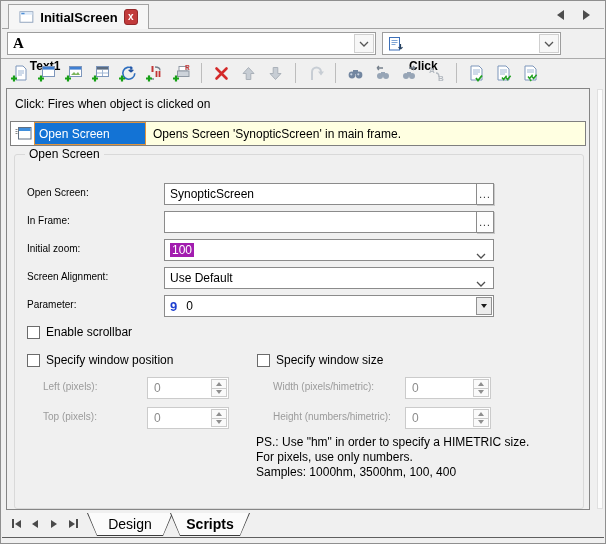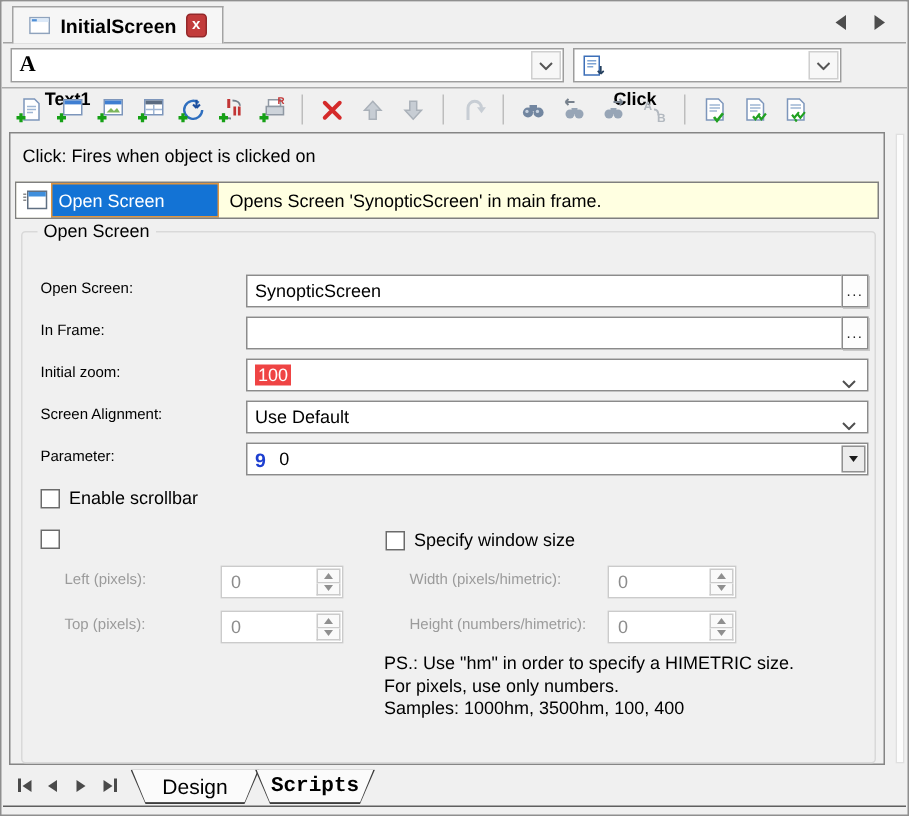--- a/index.html
+++ b/index.html
@@ -50,27 +50,27 @@
   .action-name-cell { width:112px; background:#1373d5; border:1px solid #e0953f; color:#fff;
     display:flex; align-items:center; padding-left:4px; font-size:12px; }
   .action-desc-cell { flex:1; display:flex; align-items:center; padding-left:7px; font-size:12px; }
 
   
   .groupbox { position:absolute; left:7px; top:65px; width:570px; height:355px;
     border:1px solid #d9d9d9; border-radius:3px; }
   .groupbox > .legend { position:absolute; top:-8px; left:10px; background:#f0f0f0; padding:0 4px; font-size:12px; }
 
   .flabel { position:absolute; left:20px; font-size:10px; }
-  .field { position:absolute; left:157px; width:415px; height:22px; background:#fff; border:1px solid #8b8b8b;
+  .field { position:absolute; left:157px; width:330px; height:22px; background:#fff; border:1px solid #8b8b8b;
     display:flex; align-items:center; padding-left:5px; font-size:12px; }
   .browse-btn { position:absolute; right:0; top:0; bottom:0; width:18px; background:#fdfdfd;
     border:1px solid #8b8b8b; margin:-1px -1px -1px 0; box-shadow:1px 1px 0 #c9c9c9;
     display:flex; align-items:flex-end; justify-content:center; font-size:10px; letter-spacing:1px; padding-bottom:4px; color:#222; }
   .chev-svg { position:absolute; right:7px; top:8px; }
-  .sel-text { background:#ef4444; color:#fff; padding:0 2px; }
+  .sel-text { background:#a21caf; color:#fff; padding:0 2px; }
   .tag9 { color:#1d3fd0; font-weight:bold; margin-right:9px; font-size:13px; }
   .dd-btn { position:absolute; right:1px; top:1px; bottom:1px; width:16px; background:#ececec;
     border:1px solid #919191; display:flex; align-items:center; justify-content:center; }
   .dd-btn .tri { width:0; height:0; border-left:3px solid transparent; border-right:3px solid transparent; border-top:4px solid #1a1a1a; }
 
   
   .check-row { position:absolute; display:flex; align-items:center; gap:6px; font-size:12px; }
   .cbox { width:13px; height:13px; background:#fff; border:1px solid #6b6b6b; }
 
   
@@ -95,21 +95,21 @@
   .tri-l { width:0;height:0;border-top:4px solid transparent;border-bottom:4px solid transparent;border-right:6px solid #4a4a4a; }
   .tri-r { width:0;height:0;border-top:4px solid transparent;border-bottom:4px solid transparent;border-left:6px solid #4a4a4a; }
   .vbar { width:2px; height:9px; background:#4a4a4a; }
   .sheet-tab { position:absolute; top:2px; height:23px;
     clip-path:polygon(0 0, 100% 0, calc(100% - 10px) 100%, 10px 100%); background:#3d3d3d; }
   .sheet-tab .inner { position:absolute; left:1px; right:1px; top:0; bottom:1px;
     clip-path:polygon(0 0, 100% 0, calc(100% - 9px) 100%, 9px 100%); background:#fbfbfb;
     display:flex; align-items:center; justify-content:center; font-size:14px; }
   .sheet-tab.design { left:85px; width:86px; }
   .sheet-tab.scripts { left:168px; width:80px; }
-  .sheet-tab.scripts .inner { font-weight:bold;font-family:Liberation Mono, monospace; }
+  .sheet-tab.scripts .inner { font-weight:bold; }
 </style>
 </head>
 <body>
 
 <div class="screen">
 
   <div class="tabstrip">
     <div class="doc-tab">
       <svg width="16" height="14" viewBox="0 0 16 14">
         <rect x="1" y="1.5" width="13.5" height="11" fill="#ffffff" stroke="#8fa3bd"></rect>
@@ -342,20 +342,21 @@
         </span>
     </div>
 
     <div class="check-row" style="left:20px; top:236px;">
       <span class="cbox"></span>
       <span>Enable scrollbar</span>
     </div>
 
     <div class="check-row" style="left:20px; top:264px;">
       <span class="cbox"></span>
+      <span>Specify window position</span>
     </div>
     <div class="check-row" style="left:250px; top:264px;">
       <span class="cbox"></span>
       <span>Specify window size</span>
     </div>
 
     <span class="flabel dim" style="left:36px; top:292px;">Left (pixels):</span>
     <div class="spin-field" style="left:140px; top:288px; width:82px;">
       <span>0</span>
       <span class="spinner">

